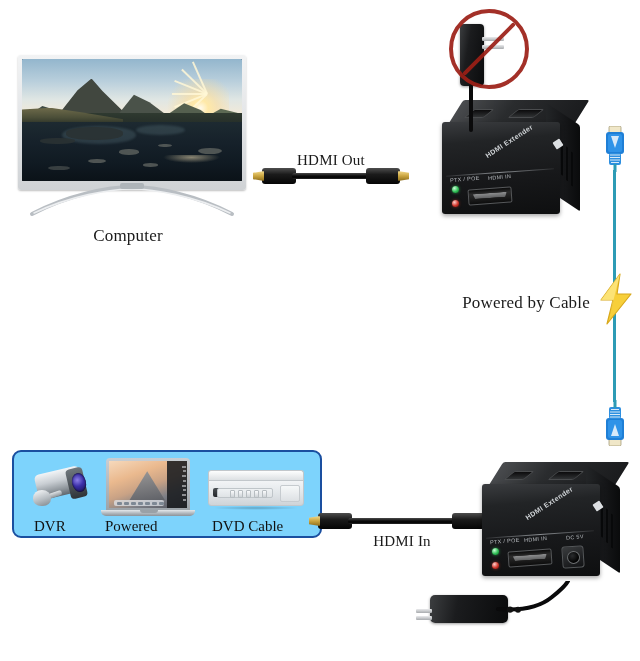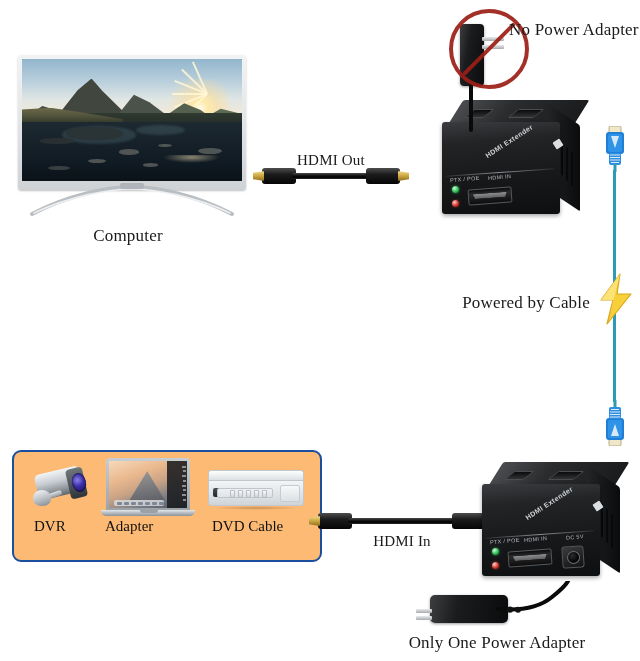--- a/index.html
+++ b/index.html
@@ -182,22 +182,22 @@
     background:#9c1f16;transform:translate(-50%,-50%) rotate(-45deg);
     border-radius:2px;
   }
 
   
   .eth-line{position:absolute;width:2.5px;background:#2d9bb5;}
   .bolt{position:absolute;}
 
   
   #source-panel{
-    position:absolute;left:12px;top:450px;width:310px;height:112px;
-    border:2px solid #1a4fa0;border-radius:9px;background:#fdba74;
+    position:absolute;left:12px;top:450px;width:310px;height:88px;
+    border:2px solid #1a4fa0;border-radius:9px;background:#7dd3fc;
     box-sizing:border-box;
   }
   .src-item{position:absolute;text-align:center;}
   .src-cap{
     position:absolute;font-family:"Liberation Serif",serif;font-size:15px;color:#111;
     white-space:nowrap;
   }
 
   
   .cam-barrel{
@@ -366,21 +366,20 @@
     <div class="psu-prongs" style="left:30px;top:22px;width:24px;height:16px;">
       <div class="prong" style="left:0;top:1px;width:22px;height:4px;"></div>
       <div class="prong" style="left:0;top:9px;width:22px;height:4px;"></div>
     </div>
     <div class="psu-cord" style="left:17px;top:70px;width:4px;height:24px;"></div>
     <div class="psu-cord" style="left:17px;top:92px;width:4px;height:26px;border-radius:0 0 6px 6px;"></div>
   </div>
   <div class="nosign" style="left:449px;top:9px;width:72px;height:72px;">
     <div class="slash"></div>
   </div>
-  <div class="label lg" style="left:509px;top:20px;">No Power Adapter</div>
 
   <div class="rj45" style="left:604px;top:126px;">
     <svg width="22" height="46" viewBox="0 0 22 46">
       <rect x="5" y="0" width="12" height="9" rx="1.5" fill="#f0e7c8" stroke="#9a8f6a" stroke-width=".7"></rect>
       <rect x="2" y="6" width="18" height="22" rx="3" fill="#1f7fd6"></rect>
       <rect x="4" y="8" width="14" height="18" rx="2" fill="#2f93e8"></rect>
       <path d="M7 10 L11 22 L15 10 Z" fill="#e9f3fb" opacity=".9"></path>
       <rect x="5" y="27" width="12" height="12" rx="2" fill="#2d8fe0"></rect>
       <g stroke="#d9eaf7" stroke-width="1">
         <line x1="6" y1="29" x2="16" y2="29"></line>
@@ -448,21 +447,21 @@
           <div class="lap-dot" style="left:28%;"></div>
           <div class="lap-dot" style="left:37%;"></div>
           <div class="lap-dot" style="left:46%;"></div>
           <div class="lap-dot" style="left:55%;"></div>
           <div class="lap-dot" style="left:64%;"></div>
         </div>
       </div>
       <div class="lap-base"></div>
       <div class="lap-notch"></div>
     </div>
-    <div class="src-cap" style="left:91px;top:66px;">Adapter</div>
+    <div class="src-cap" style="left:91px;top:66px;">Powered</div>
 
     <div class="src-item" style="left:194px;top:18px;width:100px;height:42px;">
       <div class="dvd-top"></div>
       <div class="dvd-face">
         <div class="dvd-disp"></div>
         <div class="dvd-tray">
           <div class="dvd-btn" style="left:12px;top:1px;"></div>
           <div class="dvd-btn" style="left:20px;top:1px;"></div>
           <div class="dvd-btn" style="left:28px;top:1px;"></div>
           <div class="dvd-btn" style="left:36px;top:1px;"></div>
@@ -516,15 +515,14 @@
     <div class="psu-prongs" style="left:-14px;top:24px;width:18px;height:12px;">
       <div class="prong" style="left:0;top:0;width:16px;height:3.5px;"></div>
       <div class="prong" style="left:0;top:7px;width:16px;height:3.5px;"></div>
     </div>
     <svg style="position:absolute;left:66px;top:-4px;" width="76" height="48" viewBox="0 0 76 48">
       <path d="M2 28 C 26 30, 44 26, 56 16 C 66 8, 70 4, 72 0" fill="none" stroke="#0a0a0b" stroke-width="4" stroke-linecap="round"></path>
       <circle cx="14" cy="28.6" r="3.2" fill="#111"></circle>
       <circle cx="22" cy="28.8" r="3" fill="#111"></circle>
     </svg>
   </div>
-  <div class="label lg" style="left:497px;top:633px;transform:translateX(-50%);">Only One Power Adapter</div>
 
 </div>
 
 </body></html>

